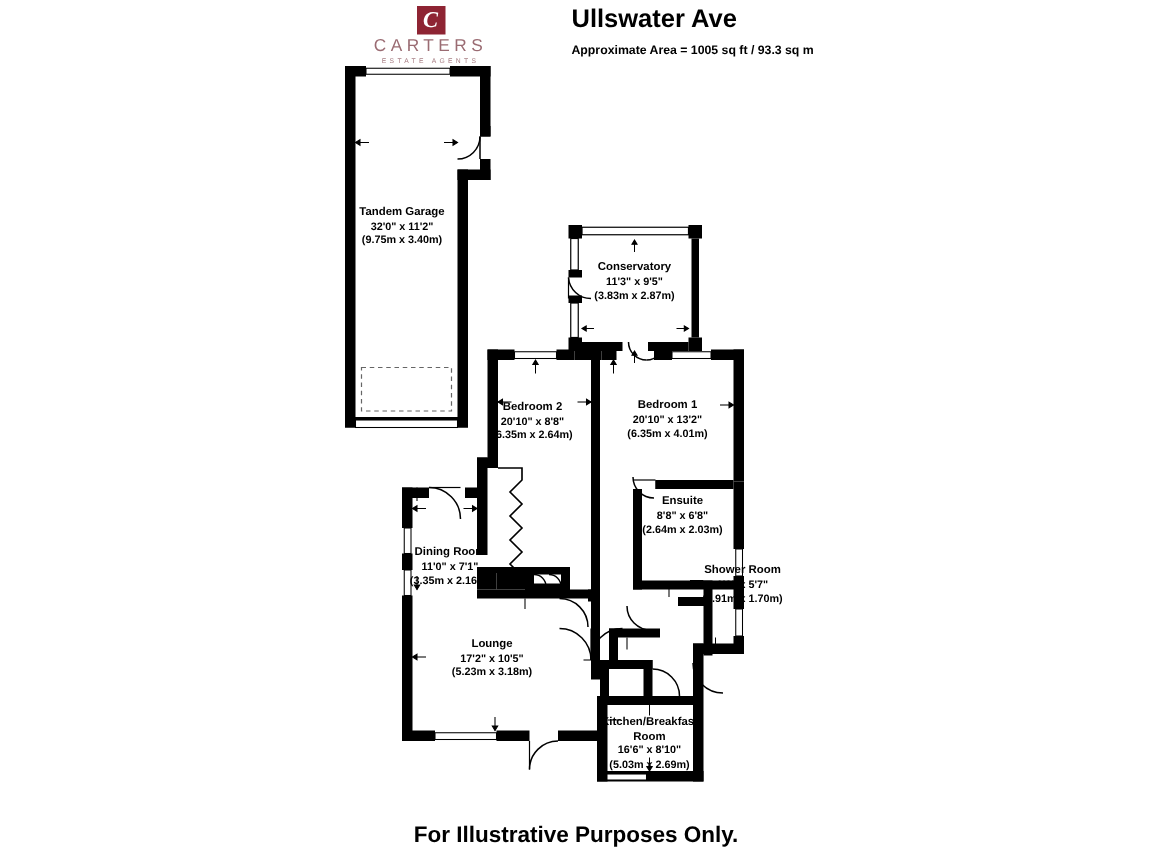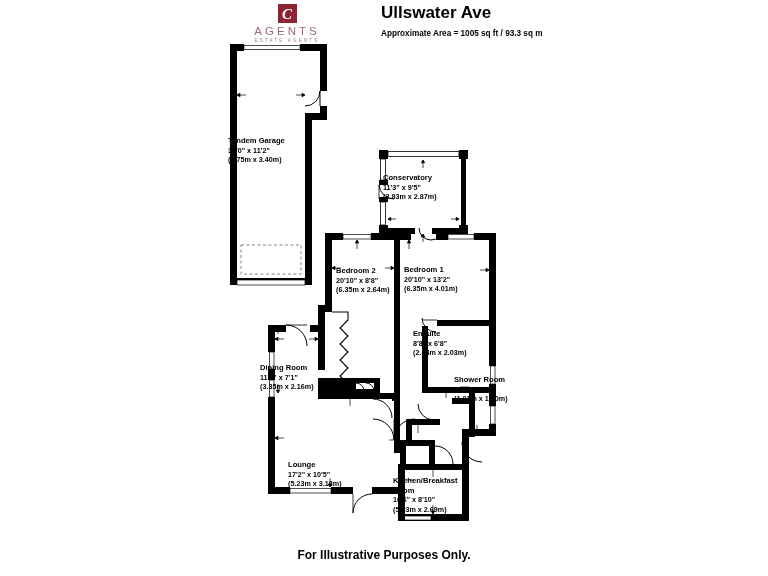--- a/index.html
+++ b/index.html
@@ -87,37 +87,38 @@
     left: 0;
     top: 546px;
     width: 768px;
     text-align: center;
   }
   #footer-line1 {
     font-size: 9.5px;
     margin: 0;
   }
   #footer-line2 {
-    font-size: 12px;
+    font-size: 15px;
     font-weight: bold;
     margin: 2px 0 0 0;
   }
 
   
   #plan-canvas {
     position: absolute;
     left: 0;
     top: 0;
     width: 768px;
     height: 576px;
   }
 
   
   .room-label {
     position: absolute;
+    text-align: center;
     line-height: 9.5px;
     white-space: nowrap;
   }
   .room-label .rl-name {
     font-size: 7.6px;
     font-weight: bold;
     display: block;
   }
   .room-label .rl-dim {
     font-size: 7.2px;
@@ -125,21 +126,21 @@
     display: block;
   }
 </style>
 </head>
 <body>
 
 <div id="brand-logo">
   <span id="brand-mark">
     <span class="swirl">C</span>
   </span>
-  <div id="brand-name">AGENTS</div>
+  <div id="brand-name">CARTERS</div>
   <div id="brand-tagline">ESTATE AGENTS</div>
 </div>
 
 <div id="plan-header">
   <div id="plan-title">Ullswater Ave</div>
   <p class="header-line">Approximate Area = 1005 sq ft / 93.3 sq m</p>
 </div>
 
 <svg id="plan-canvas" viewBox="0 0 768 576" xmlns="http://www.w3.org/2000/svg">
 
@@ -389,21 +390,21 @@
   <span class="rl-dim">32'0" x 11'2"</span>
   <span class="rl-dim">(9.75m x 3.40m)</span>
 </div>
 
 <div class="room-label" style="left:383px; top:173px; width:80px;">
   <span class="rl-name">Conservatory</span>
   <span class="rl-dim">11'3" x 9'5"</span>
   <span class="rl-dim">(3.83m x 2.87m)</span>
 </div>
 
-<div class="room-label" style="left:336px; top:266px; width:80px;">
+<div class="room-label" style="left:315px; top:266px; width:80px;">
   <span class="rl-name">Bedroom 2</span>
   <span class="rl-dim">20'10" x 8'8"</span>
   <span class="rl-dim">(6.35m x 2.64m)</span>
 </div>
 
 <div class="room-label" style="left:404px; top:265px; width:82px;">
   <span class="rl-name">Bedroom 1</span>
   <span class="rl-dim">20'10" x 13'2"</span>
   <span class="rl-dim">(6.35m x 4.01m)</span>
 </div>
@@ -419,21 +420,21 @@
   <span class="rl-dim">6'3" x 5'7"</span>
   <span class="rl-dim">(1.91m x 1.70m)</span>
 </div>
 
 <div class="room-label" style="left:260px; top:363px; width:80px;">
   <span class="rl-name">Dining Room</span>
   <span class="rl-dim">11'0" x 7'1"</span>
   <span class="rl-dim">(3.35m x 2.16m)</span>
 </div>
 
-<div class="room-label" style="left:288px; top:460px; width:80px;">
+<div class="room-label" style="left:288px; top:424px; width:80px;">
   <span class="rl-name">Lounge</span>
   <span class="rl-dim">17'2" x 10'5"</span>
   <span class="rl-dim">(5.23m x 3.18m)</span>
 </div>
 
 <div class="room-label" style="left:393px; top:476px; width:80px;">
   <span class="rl-name">Kitchen/Breakfast</span>
   <span class="rl-name">Room</span>
   <span class="rl-dim">16'6" x 8'10"</span>
   <span class="rl-dim">(5.03m x 2.69m)</span>

